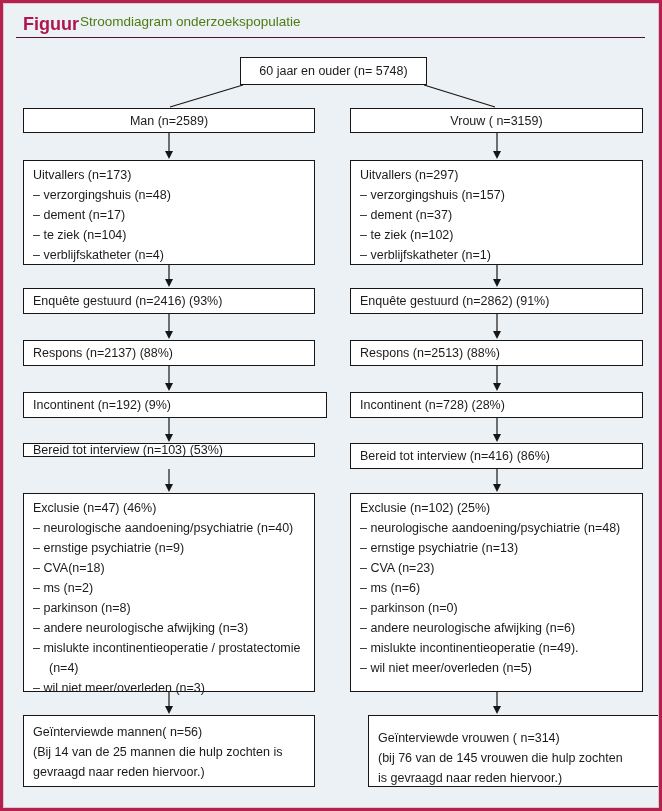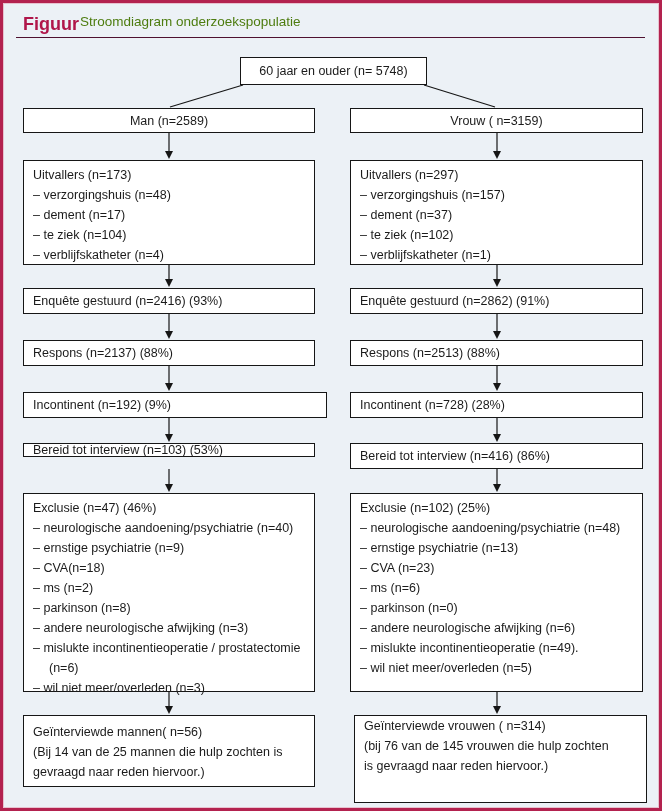--- a/index.html
+++ b/index.html
@@ -110,21 +110,21 @@
   <div class="box single" style="left:23px; top:443px; width:292px; height:14px;">Bereid tot interview (n=103) (53%)</div>
 
   <div class="box multi" style="left:23px; top:493px; width:292px; height:199px;">
     <div>Exclusie (n=47) (46%)</div>
     <div class="item">– neurologische aandoening/psychiatrie (n=40)</div>
     <div class="item">– ernstige psychiatrie (n=9)</div>
     <div class="item">– CVA(n=18)</div>
     <div class="item">– ms (n=2)</div>
     <div class="item">– parkinson (n=8)</div>
     <div class="item">– andere neurologische afwijking (n=3)</div>
-    <div class="item">– mislukte incontinentieoperatie / prostatectomie (n=6)</div>
+    <div class="item">– mislukte incontinentieoperatie / prostatectomie (n=4)</div>
     <div class="item">– wil niet meer/overleden (n=3)</div>
   </div>
 
   <div class="box multi" style="left:23px; top:715px; width:292px; height:72px; padding-top:6px;">
     <div>Geïnterviewde mannen( n=56)</div>
     <div>(Bij 14 van de 25 mannen die hulp zochten is</div>
     <div>gevraagd naar reden hiervoor.)</div>
   </div>
 
   <div class="box center" style="left:350px; top:108px; width:293px; height:25px;">Vrouw ( n=3159)</div>
@@ -147,18 +147,18 @@
     <div class="item">– neurologische aandoening/psychiatrie (n=48)</div>
     <div class="item">– ernstige psychiatrie (n=13)</div>
     <div class="item">– CVA (n=23)</div>
     <div class="item">– ms (n=6)</div>
     <div class="item">– parkinson (n=0)</div>
     <div class="item">– andere neurologische afwijking (n=6)</div>
     <div class="item">– mislukte incontinentieoperatie (n=49).</div>
     <div class="item">– wil niet meer/overleden (n=5)</div>
   </div>
 
-  <div class="box multi" style="left:354px; top:715px; width:293px; height:88px; padding-top:0;">
+  <div class="box multi" style="left:368px; top:715px; width:293px; height:72px; padding-top:12px;">
     <div>Geïnterviewde vrouwen ( n=314)</div>
     <div>(bij 76 van de 145 vrouwen die hulp zochten</div>
     <div>is gevraagd naar reden hiervoor.)</div>
   </div>
 </div>
 
 </body></html>

